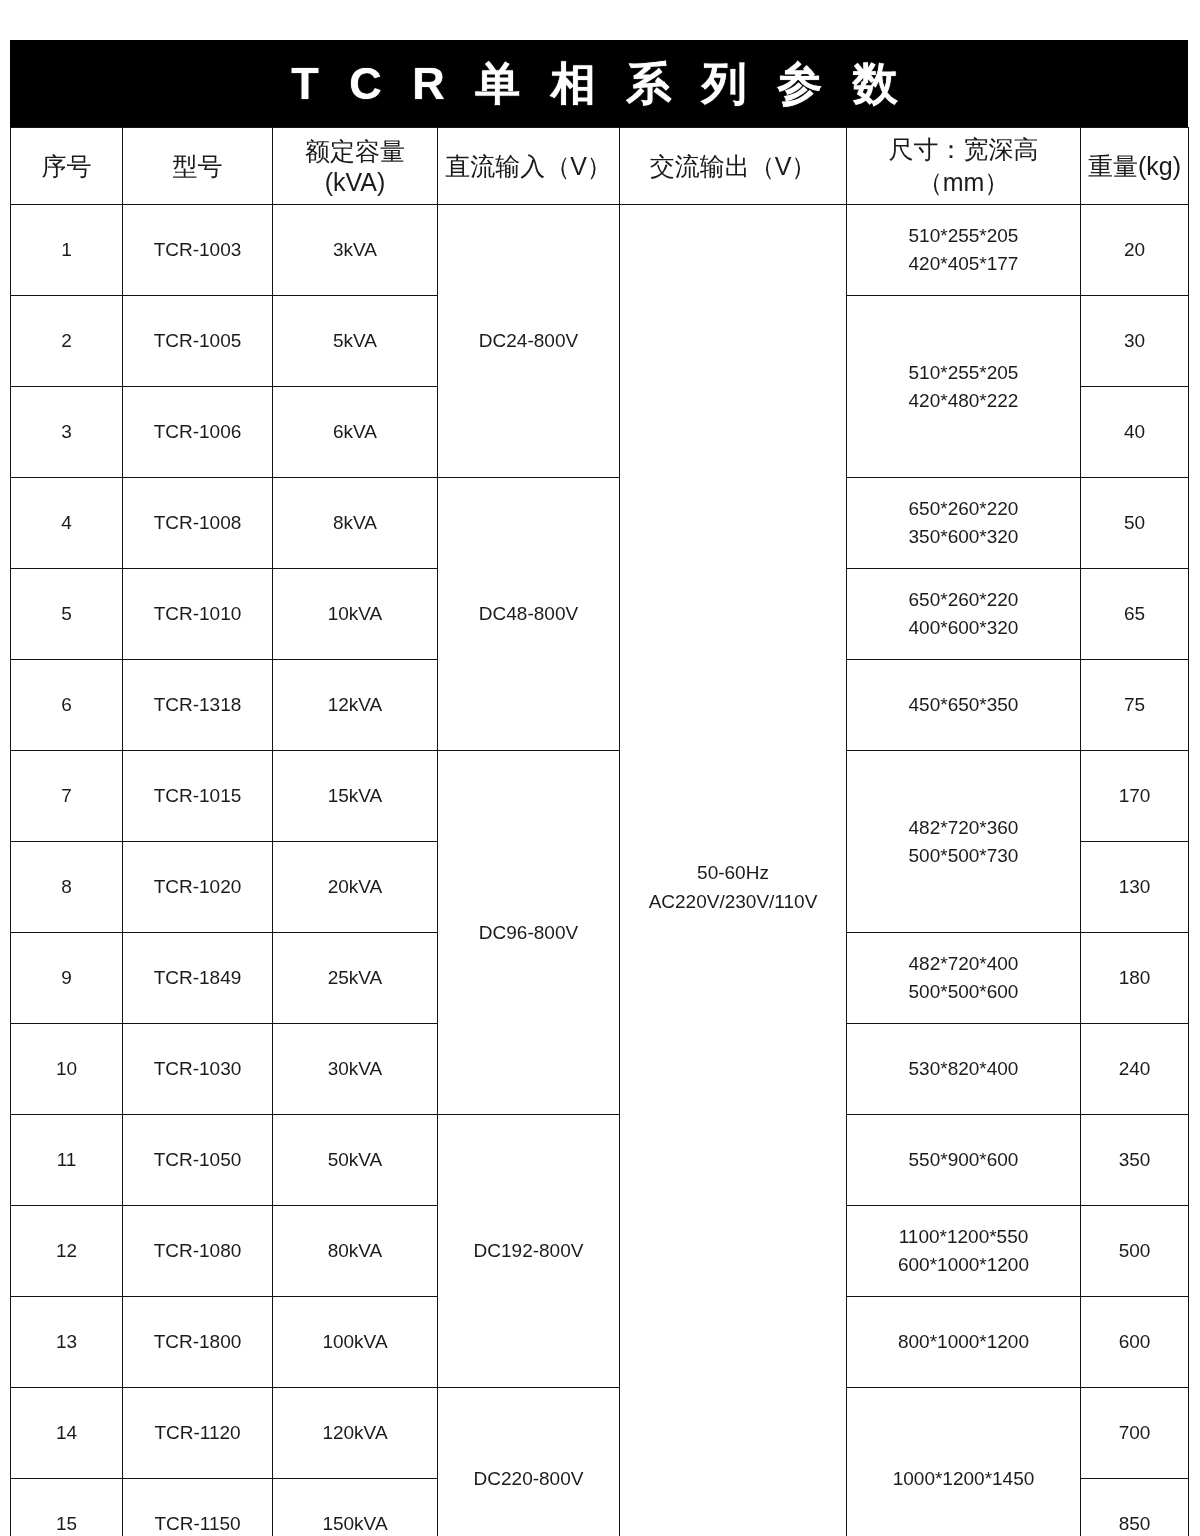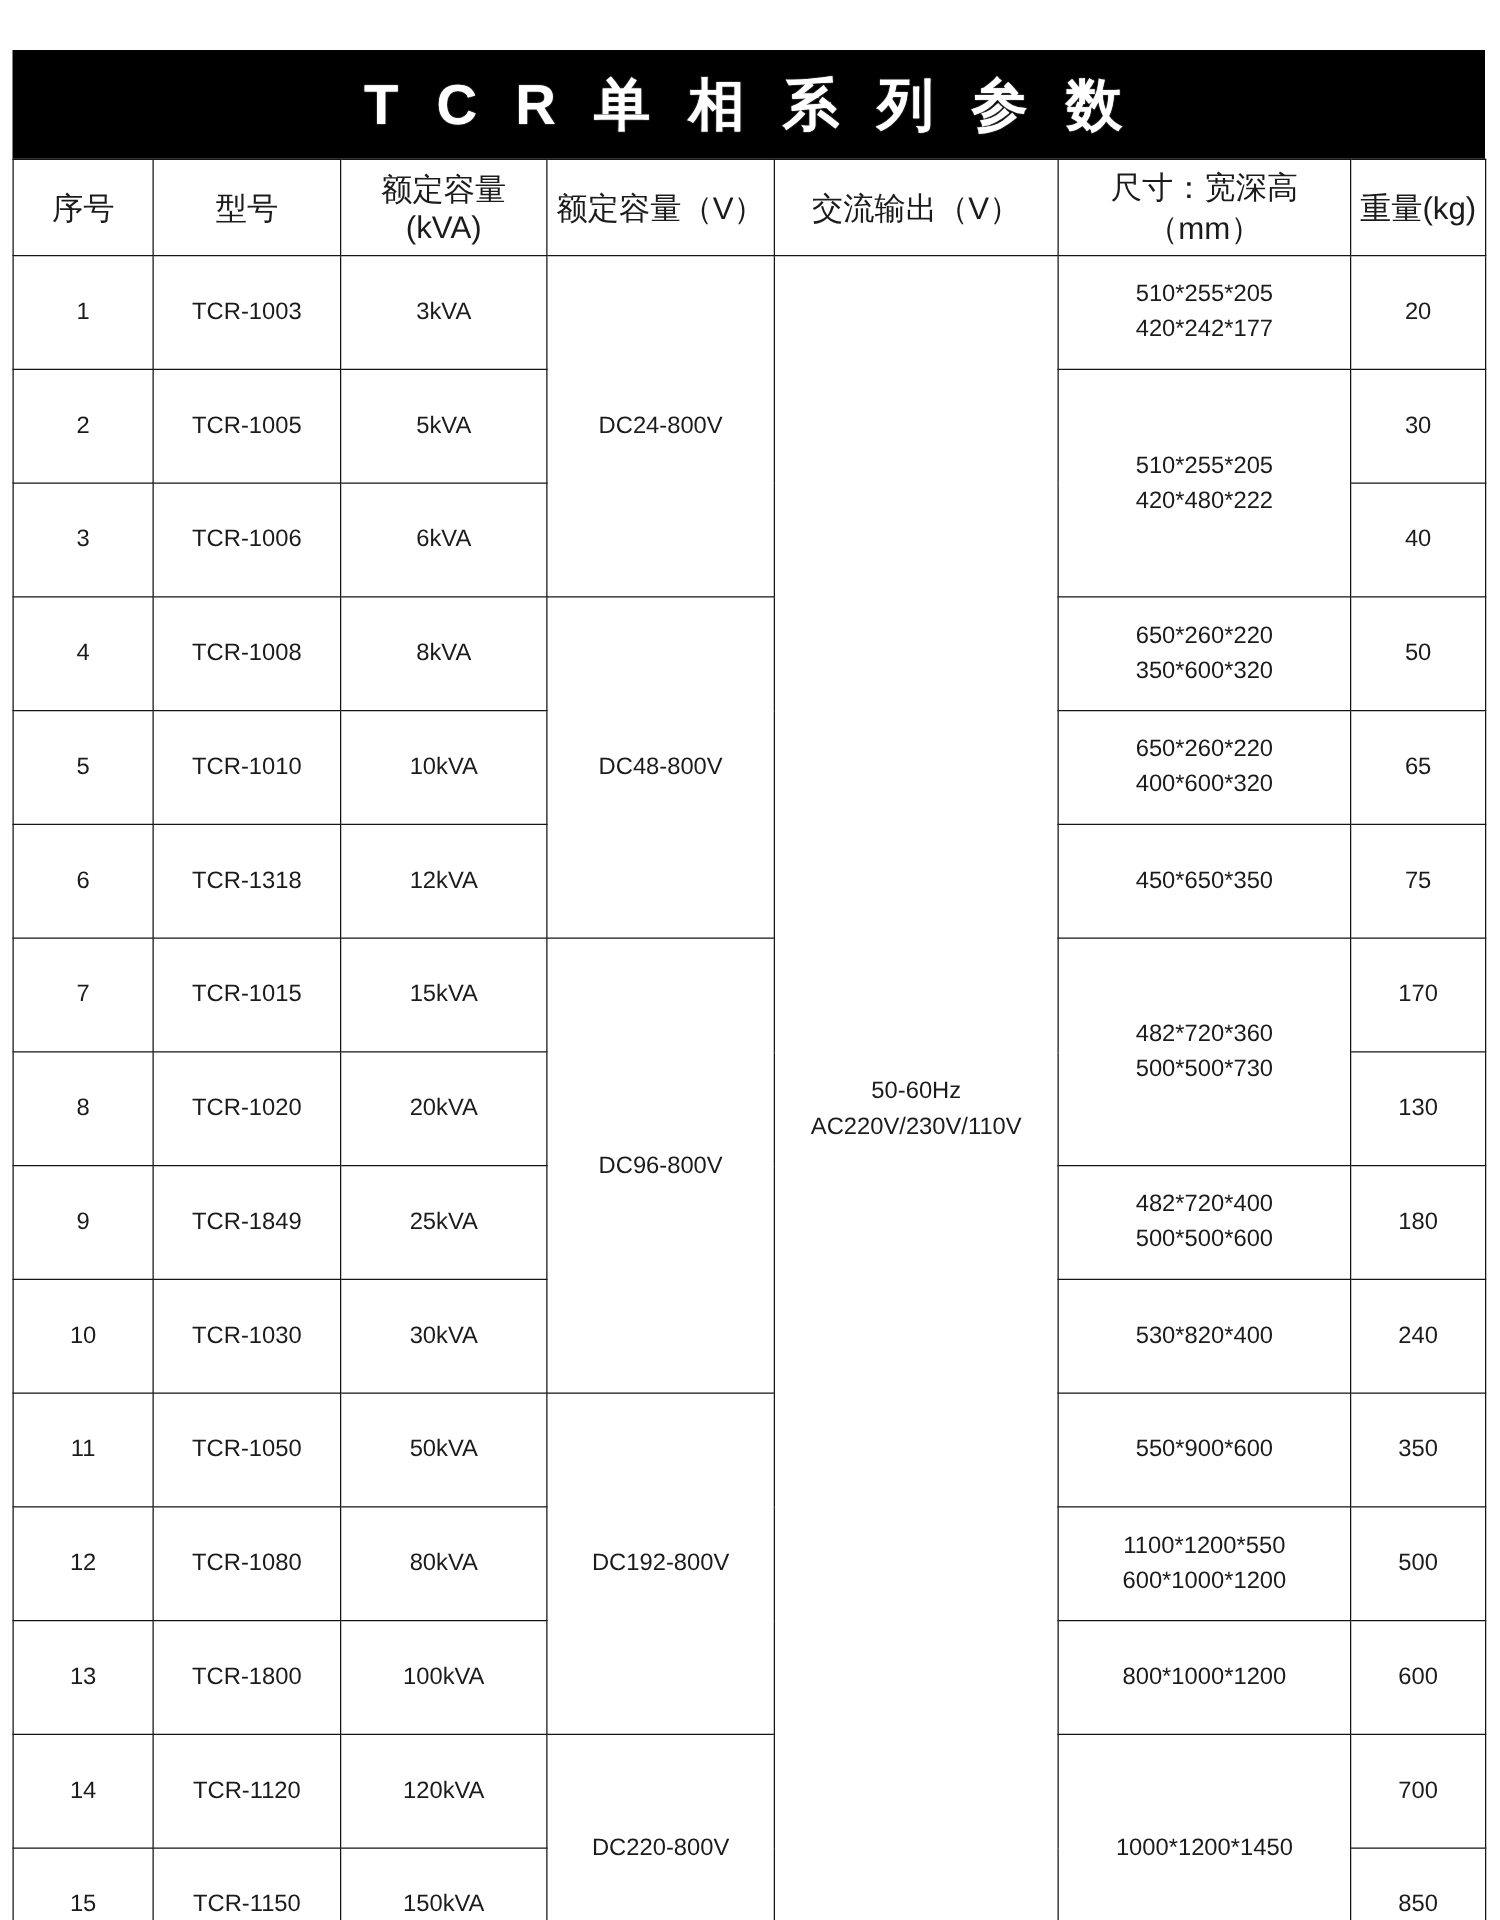--- a/index.html
+++ b/index.html
@@ -107,39 +107,39 @@
         <col class="c-dc">
       <col class="c-ac">
         <col class="c-size">
         <col class="c-weight">
     </colgroup>
     <thead>
       <tr>
         <th>序号</th>
         <th>型号</th>
         <th>额定容量(kVA)</th>
-        <th>额定容量（V）</th>
+        <th>直流输入（V）</th>
         <th>交流输出（V）</th>
         <th>尺寸：宽深高（mm）</th>
         <th>重量(kg)</th>
       </tr>
     </thead>
     <tbody id="spec-body">
         <tr>
           <td>1</td>
           <td>TCR-1003</td>
           <td>3kVA</td>
           <td rowspan="3">DC24-800V</td>
           <td rowspan="15" class="ac-cell">
             <span class="ac-line">50-60Hz</span>
             <span class="ac-line">AC220V/230V/110V</span>
           </td>
           <td class="dim-cell">
             <span class="dim-line">510*255*205</span>
-            <span class="dim-line">420*242*177</span>
+            <span class="dim-line">420*405*177</span>
           </td>
           <td>20</td>
         </tr>
         <tr>
           <td>2</td>
           <td>TCR-1005</td>
           <td>5kVA</td>
           <td rowspan="2" class="dim-cell">
             <span class="dim-line">510*255*205</span>
             <span class="dim-line">420*480*222</span>

